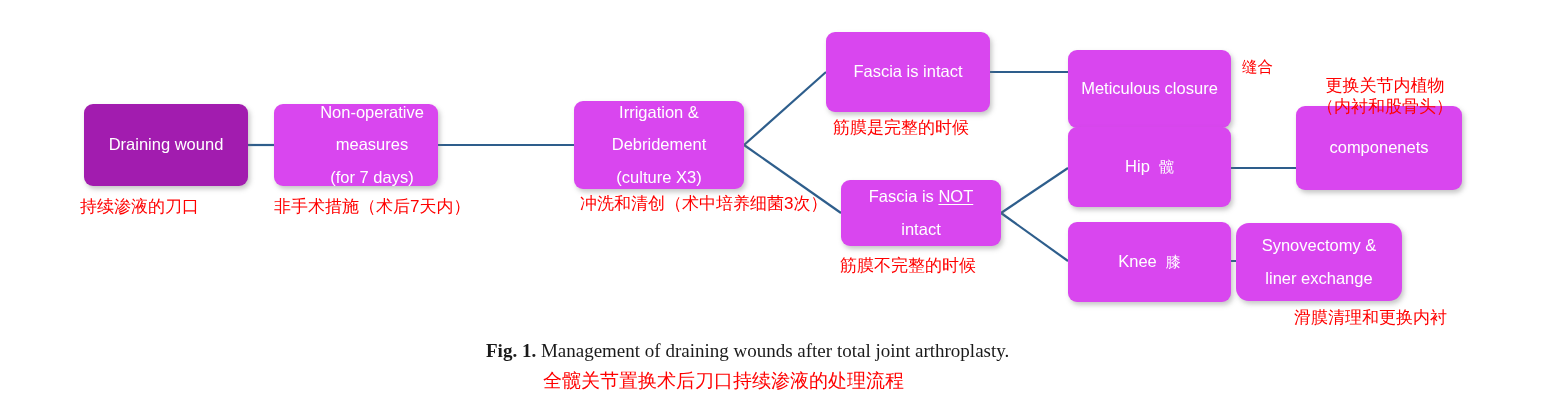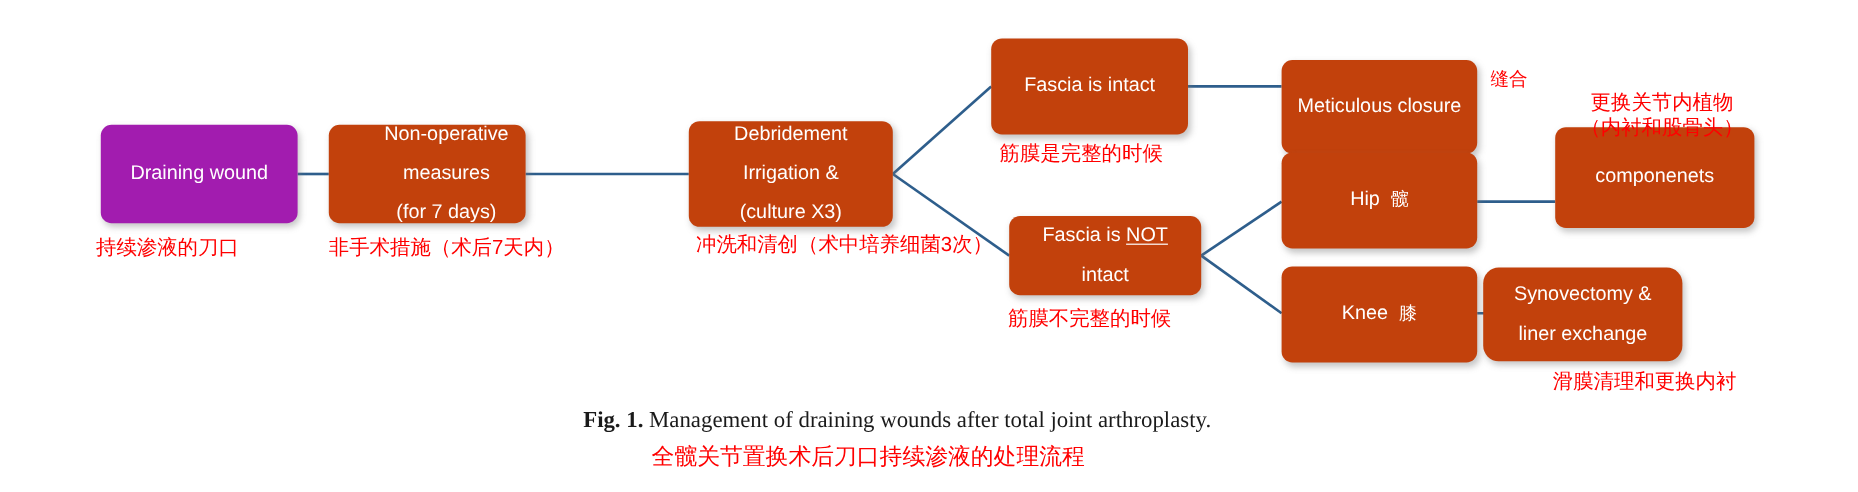--- a/index.html
+++ b/index.html
@@ -25,21 +25,21 @@
     top: 0;
     width: 1548px;
     height: 410px;
     pointer-events: none;
   }
 
   
   .node {
     position: absolute;
     box-sizing: border-box;
-    background: #c2410c;
+    background: #d946ef;
     border-radius: 9px;
     color: #ffffff;
     display: flex;
     flex-direction: column;
     align-items: center;
     justify-content: center;
     text-align: center;
     line-height: 1.30;
     font-size: 16.5px;
     padding: 4px 8px;
@@ -133,22 +133,22 @@
     <span class="ln">Draining wound</span>
   </div>
 
   <div class="node" style="left:274px; top:104px; width:164px; height:82px;padding-left:40px;">
     <span class="ln">Non-operative</span>
     <span class="ln">measures</span>
     <span class="ln gap">(for 7 days)</span>
   </div>
 
   <div class="node" style="left:574px; top:101px; width:170px; height:88px;">
+    <span class="ln">Irrigation &amp;</span>
     <span class="ln">Debridement</span>
-    <span class="ln">Irrigation &amp;</span>
     <span class="ln">(culture X3)</span>
   </div>
 
   <div class="node" style="left:826px; top:32px; width:164px; height:80px;">
     <span class="ln">Fascia is intact</span>
   </div>
 
   <div class="node" style="left:841px; top:180px; width:160px; height:66px;">
     <span class="ln"><span>Fascia is </span><u>NOT</u></span>
     <span class="ln">intact</span>

